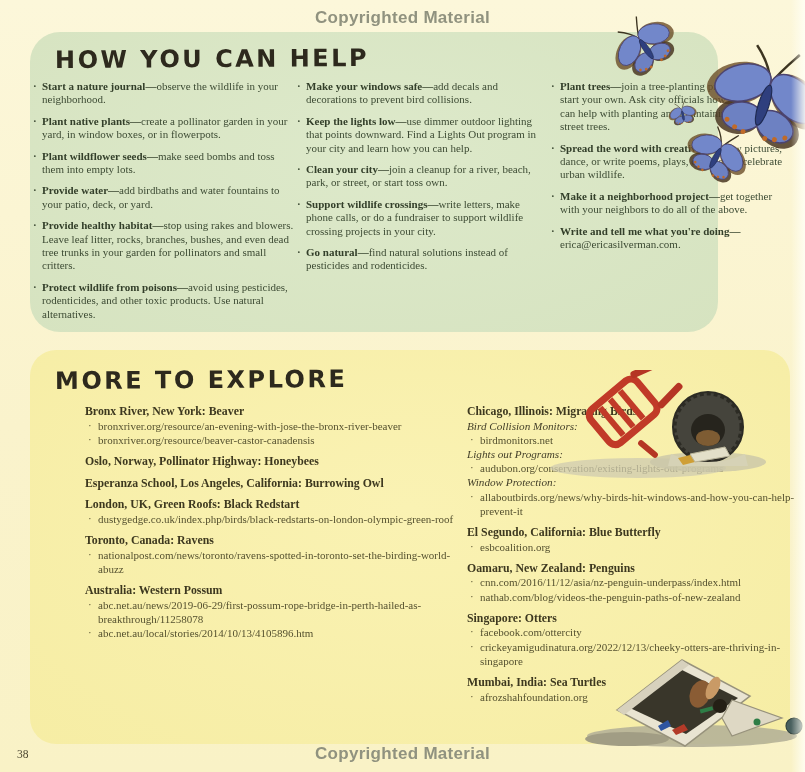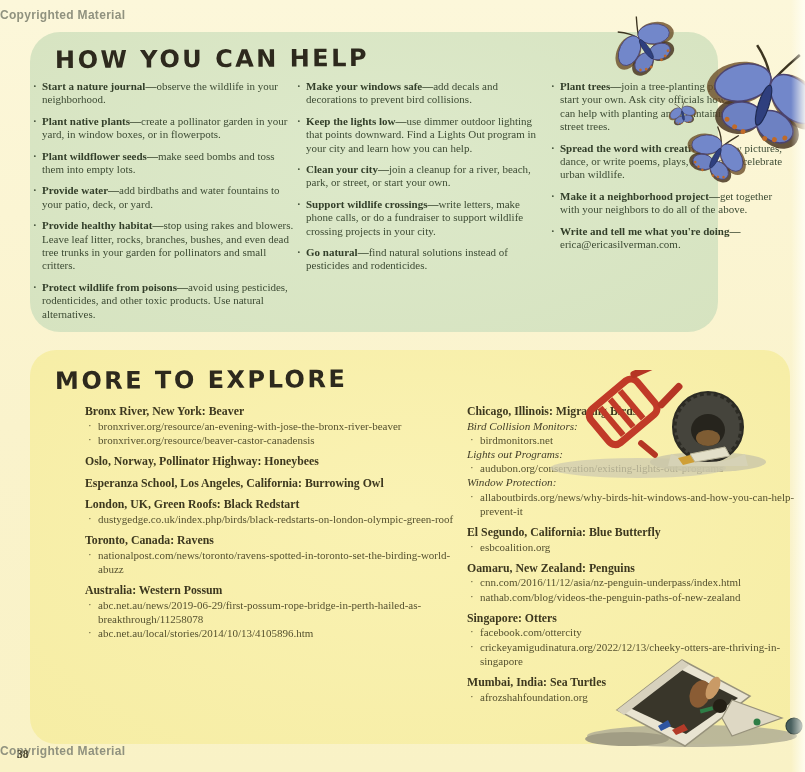--- a/index.html
+++ b/index.html
@@ -3,26 +3,26 @@
 <meta charset="utf-8">
 <style>
   html,body{margin:0;padding:0;}
   body{
     width:805px;height:772px;position:relative;overflow:hidden;
     background:linear-gradient(180deg,#fcf7da 0%,#faf3cc 55%,#f9f2c6 100%);
     font-family:"Liberation Serif", serif;
   }
   .page-edge{position:absolute;right:0;top:0;bottom:0;width:14px;
     background:linear-gradient(90deg,rgba(255,255,248,0),rgba(255,255,246,.85));}
-  .copyright{position:absolute;left:0;right:0;text-align:left;
-    font-family:"Liberation Sans", sans-serif;font-weight:bold;font-size:12px;
+  .copyright{position:absolute;left:0;right:0;text-align:center;
+    font-family:"Liberation Sans", sans-serif;font-weight:bold;font-size:17px;
     color:#90927f;letter-spacing:.3px;}
   .copyright.top{top:8px;}
   .copyright.bottom{top:744px;}
-  .page-number{position:absolute;left:17px;top:748px;font-size:11.5px;font-weight:bold;color:#4c4732;}
+  .page-number{position:absolute;left:17px;top:748px;font-size:11.5px;font-weight:normal;color:#4c4732;}
 
   .panel{position:absolute;left:30px;}
   .panel.green{top:32px;width:688px;height:300px;border-radius:30px;
     background:radial-gradient(ellipse at 50% 40%,#dde9ca 0%,#d6e3c0 100%);}
   .panel.yellow{top:350px;width:760px;height:394px;border-radius:26px;
     background:radial-gradient(ellipse at 50% 40%,#faf2b3 0%,#f6eda4 100%);}
   .panel-title{position:absolute;margin:0;font-family:"DejaVu Sans", sans-serif;
     font-weight:800;font-size:24px;letter-spacing:2.5px;color:#2d291d;transform:rotate(-.4deg);}
   .panel.green .panel-title{left:25px;top:13px;}
   .panel.yellow .panel-title{left:25px;top:16px;}
@@ -63,21 +63,21 @@
         <div class="h-item"><span class="h-lead">Start a nature journal—</span><span>observe the wildlife in your neighborhood.</span></div>
         <div class="h-item"><span class="h-lead">Plant native plants—</span><span>create a pollinator garden in your yard, in window boxes, or in flowerpots.</span></div>
         <div class="h-item"><span class="h-lead">Plant wildflower seeds—</span><span>make seed bombs and toss them into empty lots.</span></div>
         <div class="h-item"><span class="h-lead">Provide water—</span><span>add birdbaths and water fountains to your patio, deck, or yard.</span></div>
         <div class="h-item"><span class="h-lead">Provide healthy habitat—</span><span>stop using rakes and blowers. Leave leaf litter, rocks, branches, bushes, and even dead tree trunks in your garden for pollinators and small critters.</span></div>
         <div class="h-item"><span class="h-lead">Protect wildlife from poisons—</span><span>avoid using pesticides, rodenticides, and other toxic products. Use natural alternatives.</span></div>
       </div>
     <div class="help-col c1">
         <div class="h-item"><span class="h-lead">Make your windows safe—</span><span>add decals and decorations to prevent bird collisions.</span></div>
         <div class="h-item"><span class="h-lead">Keep the lights low—</span><span>use dimmer outdoor lighting that points downward. Find a Lights Out program in your city and learn how you can help.</span></div>
-        <div class="h-item"><span class="h-lead">Clean your city—</span><span>join a cleanup for a river, beach, park, or street, or start your own.</span></div>
+        <div class="h-item"><span class="h-lead">Clean your city—</span><span>join a cleanup for a river, beach, park, or street, or start toss own.</span></div>
         <div class="h-item"><span class="h-lead">Support wildlife crossings—</span><span>write letters, make phone calls, or do a fundraiser to support wildlife crossing projects in your city.</span></div>
         <div class="h-item"><span class="h-lead">Go natural—</span><span>find natural solutions instead of pesticides and rodenticides.</span></div>
       </div>
     <div class="help-col c2">
         <div class="h-item"><span class="h-lead">Plant trees—</span><span>join a tree-planting project or start your own. Ask city officials how you can help with planting and maintaining street trees.</span></div>
         <div class="h-item"><span class="h-lead">Spread the word with creativity—</span><span>draw pictures, dance, or write poems, plays, or songs to celebrate urban wildlife.</span></div>
         <div class="h-item"><span class="h-lead">Make it a neighborhood project—</span><span>get together with your neighbors to do all of the above.</span></div>
         <div class="h-item"><span class="h-lead">Write and tell me what you're doing—</span><span>erica@ericasilverman.com.</span></div>
       </div>
   </div>

